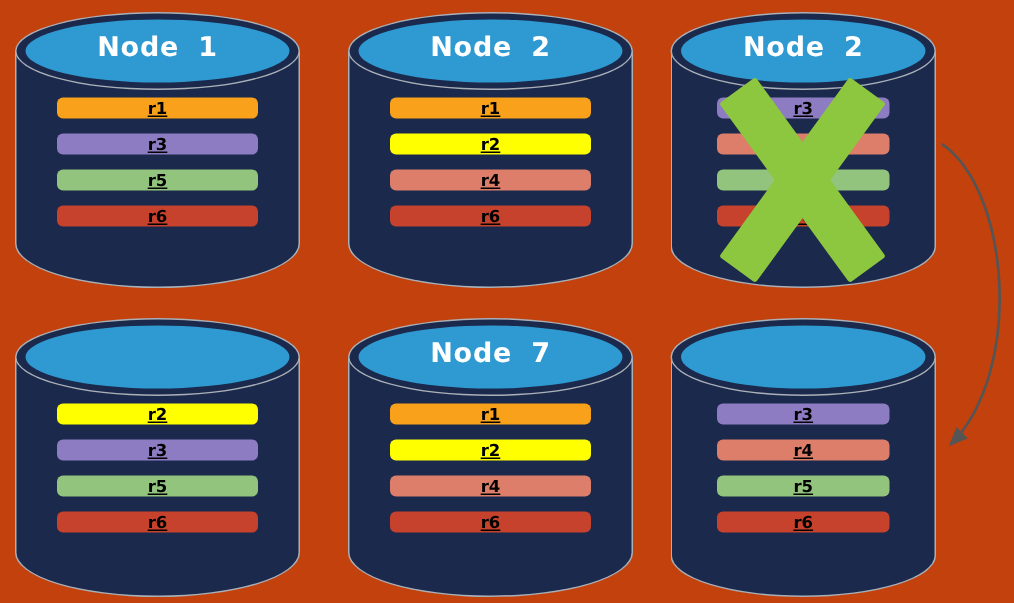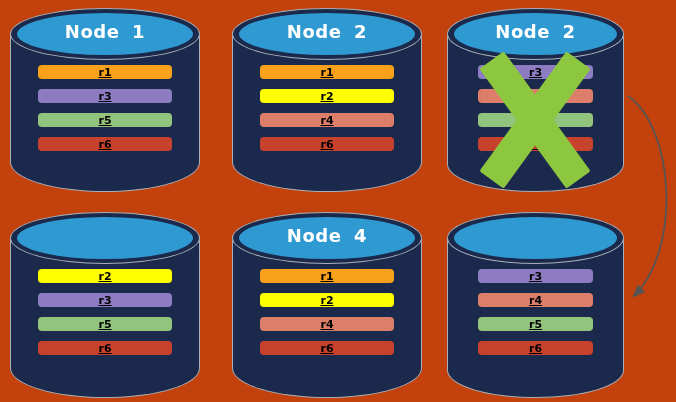--- a/index.html
+++ b/index.html
@@ -109,21 +109,21 @@
       <div class="bar" style="background-color: rgb(142, 124, 195);">r3</div>
       <div class="bar" style="background-color: rgb(147, 196, 125);">r5</div>
       <div class="bar" style="background-color: rgb(198, 66, 44);">r6</div>
     </div>
   </div>
 
   <div class="cyl row2 col2">
     <div class="cyl-body" style="background-color: rgb(27, 42, 76);"></div>
     <div class="cyl-rim" style="background-color: rgb(27, 42, 76);"></div>
     <div class="cyl-top" style="background-color: rgb(47, 154, 210);"></div>
-    <div class="cyl-title">Node 4</div>
+    <div class="cyl-title">Node 7</div>
     <div class="bars">
       <div class="bar" style="background-color: rgb(249, 161, 27);">r1</div>
       <div class="bar" style="background-color: rgb(255, 255, 0);">r2</div>
       <div class="bar" style="background-color: rgb(221, 126, 107);">r4</div>
       <div class="bar" style="background-color: rgb(198, 66, 44);">r6</div>
     </div>
   </div>
 
   <div class="cyl row2 col3">
     <div class="cyl-body" style="background-color: rgb(27, 42, 76);"></div>

